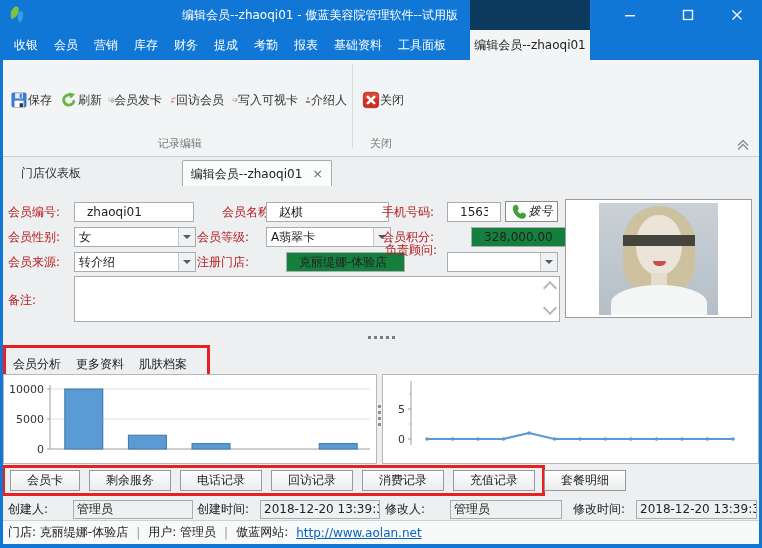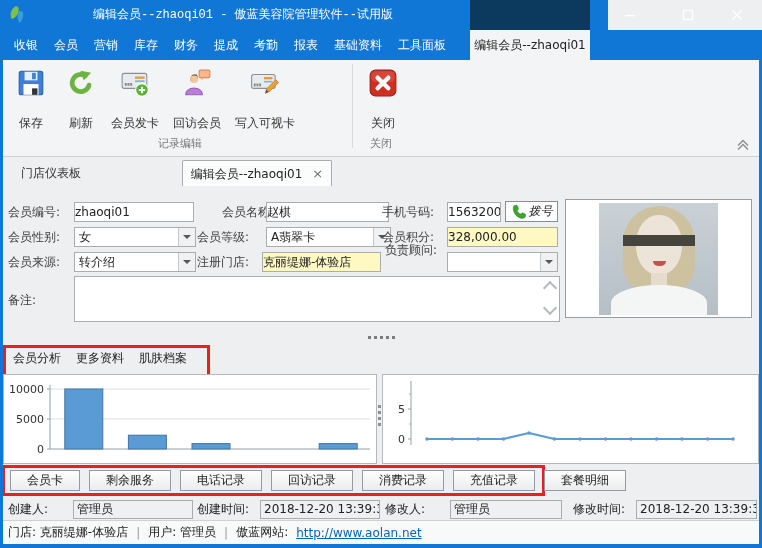--- a/index.html
+++ b/index.html
@@ -1,54 +1,54 @@
 <!DOCTYPE html>
 <html><head>
 <meta charset="utf-8">
 <style>
   * { margin:0; padding:0; box-sizing:border-box; }
   html,body { width:762px; height:548px; }
   body { font-family:"DejaVu Sans", sans-serif; font-size:12px; color:#222; }
   #window { position:relative; width:762px; height:548px; background:#edeff1; overflow:hidden; }
 
   
-  .titlebar { position:absolute; left:0; top:0; width:608px; height:30px; background:#1177d7;font-family:Liberation Mono, monospace; }
+  .titlebar { position:absolute; left:0; top:0; width:762px; height:30px; background:#1177d7; }
   .logo { position:absolute; left:8px; top:5px; width:20px; height:20px; }
   .title-text { position:absolute; left:0; right:122px; top:0; height:30px; line-height:30px;
                 text-align:center; color:#fff; font-size:12px; white-space:nowrap; }
   .backplate { position:absolute; left:470px; top:0; width:120px; height:30px; background:#0c3a5e; }
   .winbtn { position:absolute; top:0; height:30px; width:44px; display:flex; align-items:center; justify-content:center; cursor:default; }
   .winbtn svg { display:block; }
 
   
   .ribbon-tabs { position:absolute; left:0; top:30px; width:762px; height:30px; background:#1177d7; display:flex; padding-left:6px; }
   .ribbon-tab { color:#fff; line-height:30px; padding:0 8px; white-space:nowrap; }
   .ribbon-tab-active { position:absolute; left:470px; top:0; width:120px; height:30px; background:#f3f4f5;
                        color:#222; text-align:center; line-height:30px; white-space:nowrap; }
 
   
   .ribbon-body { position:absolute; left:0; top:60px; width:762px; height:97px; background:#f3f4f5; border-bottom:1px solid #cdd0d2; }
-  .rbtn { position:absolute; top:4px; height:72px; display:flex; flex-direction:column; align-items:center; justify-content:space-between; padding:4px 2px; }
+  .rbtn { position:absolute; top:4px; height:72px; display:flex; flex-direction:row; align-items:center; justify-content:space-between; padding:4px 2px; }
   .rbtn svg { display:block; }
   .rbtn .rlabel { font-size:12px; color:#333; white-space:nowrap; }
   .rgroup-label { position:absolute; top:76px; font-size:11px; color:#777; text-align:center; }
   .rsep { position:absolute; top:4px; width:1px; height:84px; background:#d7dadc; }
   .fold-btn { position:absolute; right:10px; top:77px; width:18px; height:15px; display:flex; align-items:center; justify-content:center; }
 
   
   .doc-tabs { position:absolute; left:0; top:157px; width:762px; height:29px; background:#edeff1; }
   .doc-tab { position:absolute; top:3px; height:26px; line-height:26px; text-align:center; color:#333; white-space:nowrap; }
   .doc-tab.active { background:#fbfcfc; border:1px solid #a9acae; border-bottom:none; border-radius:2px 2px 0 0; color:#222; }
   .doc-close { color:#6a6d70; margin-left:10px; font-size:13px; }
 
   
-  .flabel { position:absolute; height:20px; line-height:20px; white-space:nowrap; color:#404040; }
-  .field { position:absolute; height:20px; line-height:18px; background:#fff; border:1px solid #a9adb0; padding:0 0; overflow:hidden; white-space:nowrap; font-size:12px; font-family:"DejaVu Sans", sans-serif; color:#222; }
+  .flabel { position:absolute; height:20px; line-height:20px; white-space:nowrap; color:#b91c1c; }
+  .field { position:absolute; height:20px; line-height:18px; background:#fff; border:1px solid #a9adb0; padding:0 12px; overflow:hidden; white-space:nowrap; font-size:12px; font-family:"DejaVu Sans", sans-serif; color:#222; }
   input.field { outline:none; }
-  .field.readonly { background:#fef9c3; }
+  .field.readonly { background:#15803d;margin-left:24px; }
   .combo-arrow { position:absolute; top:0; right:0; width:17px; height:18px; background:#f0f1f2; border-left:1px solid #c6c9cb; display:flex; align-items:center; justify-content:center; }
   .tri-down { width:0; height:0; border-left:4px solid transparent; border-right:4px solid transparent; border-top:4px solid #55585b; }
   .combo { position:absolute; height:20px; background:#fff; border:1px solid #a9adb0; }
   .combo .combo-text { position:absolute; left:4px; top:0; right:18px; line-height:18px; overflow:hidden; white-space:nowrap; }
   .dial-btn { position:absolute; height:21px; background:#fdfdfd; border:1px solid #8a8d90; display:flex; align-items:center; justify-content:center; gap:3px; }
   .remark-box { position:absolute; background:#fff; border:1px solid #a9adb0; }
   .scroll-chev { position:absolute; right:4px; width:10px; height:10px; }
   .chev-up { border-left:2px solid #b5b8ba; border-top:2px solid #b5b8ba; transform:rotate(45deg); }
   .chev-down { border-left:2px solid #b5b8ba; border-top:2px solid #b5b8ba; transform:rotate(225deg); }
 
@@ -62,21 +62,21 @@
   .shoulders { position:absolute; left:12px; top:82px; width:96px; height:36px; background:#f4f5f5; border-radius:50% 50% 0 0; }
   .neck { position:absolute; left:52px; top:70px; width:16px; height:16px; background:#e6dccd; }
 
   
   .h-splitter { position:absolute; left:364px; top:334px; width:34px; height:6px; display:flex; gap:3px; align-items:center; justify-content:center; }
   .h-splitter i { width:3px; height:3px; background:#7a7d80; }
   .v-splitter { position:absolute; left:376px; top:400px; width:6px; height:30px; display:flex; flex-direction:column; gap:3px; align-items:center; justify-content:center; }
   .v-splitter i { width:3px; height:3px; background:#8e9194; }
 
   
-  .analysis-box { position:absolute; left:3px; top:345px; width:207px; height:38px; border:3px solid #e8201f; background:#edeff1; display:flex; align-items:flex-start; }
+  .analysis-box { position:absolute; left:3px; top:345px; width:207px; height:38px; border:3px solid #e8201f; background:#edeff1; display:flex; align-items:center; }
   .atab { line-height:21px; padding:0 7px; color:#222; white-space:nowrap; }
   .atab-sep { width:1px; background:#c3c6c8; margin:3px 0; }
 
   
   .chart-panel { position:absolute; top:374px; height:90px; background:#fff; border:1px solid #b5b8ba; }
 
   
   .bottom-box { position:absolute; left:2px; top:465px; width:543px; height:31px; border:3px solid #e8201f; background:#edeff1; display:flex; gap:9px; align-items:center; padding:0 5px; }
   .btab { height:21px; line-height:19px; padding:0 16px; background:linear-gradient(#fefefe,#ebeced); border:1px solid #989b9e; white-space:nowrap; color:#222; }
 
@@ -182,20 +182,29 @@
         <rect x="1.5" y="6" width="22" height="13" rx="2" fill="#e7ebee" stroke="#8a8f94"></rect>
         <rect x="13" y="8.5" width="8" height="2" fill="#e8943a"></rect>
         <rect x="13" y="12" width="8" height="1.5" fill="#74b9e0"></rect>
         <rect x="3.5" y="14.5" width="1.8" height="2.6" fill="#888"></rect>
           <rect x="6" y="14.5" width="1.8" height="2.6" fill="#888"></rect>
           <rect x="8.5" y="14.5" width="1.8" height="2.6" fill="#888"></rect>
         <polygon points="15,20 24,11 26.5,13.5 17.5,22.5" fill="#f0a030" stroke="#c77f1d" stroke-width="0.8"></polygon>
         <polygon points="15,20 17.5,22.5 14,24 Z" fill="#5a4a35"></polygon>
       </svg>
       <span class="rlabel">写入可视卡</span>
+    </div>
+    <div class="rbtn" style="left:303px;width:46px;">
+      <svg width="30" height="30" viewBox="0 0 28 28">
+        <path d="M9 7 Q9 2 14 2 Q19 2 19 7 Q19 9 18 10 L10 10 Q9 9 9 7 Z" fill="#3a3a3a"></path>
+        <circle cx="14" cy="8.5" r="4.2" fill="#eac59c"></circle>
+        <path d="M3.5 26 C3.5 16 24.5 16 24.5 26 Z" fill="#2c2e30"></path>
+        <polygon points="14,17 11.5,20 14,25 16.5,20" fill="#f5f5f5"></polygon>
+      </svg>
+      <span class="rlabel">介绍人</span>
     </div>
     <div class="rsep" style="left:352px;"></div>
     <div class="rbtn" style="left:360px;width:46px;">
       <svg width="30" height="30" viewBox="0 0 28 28">
         <rect x="2" y="2" width="24" height="24" rx="5" fill="#cf2e20" stroke="#9c1f15"></rect>
         <rect x="3" y="3" width="22" height="10" rx="4" fill="#e05a4e" opacity="0.55"></rect>
         <path d="M9 9 L19 19 M19 9 L9 19" stroke="#fff" stroke-width="4" stroke-linecap="round"></path>
       </svg>
       <span class="rlabel">关闭</span>
     </div>

